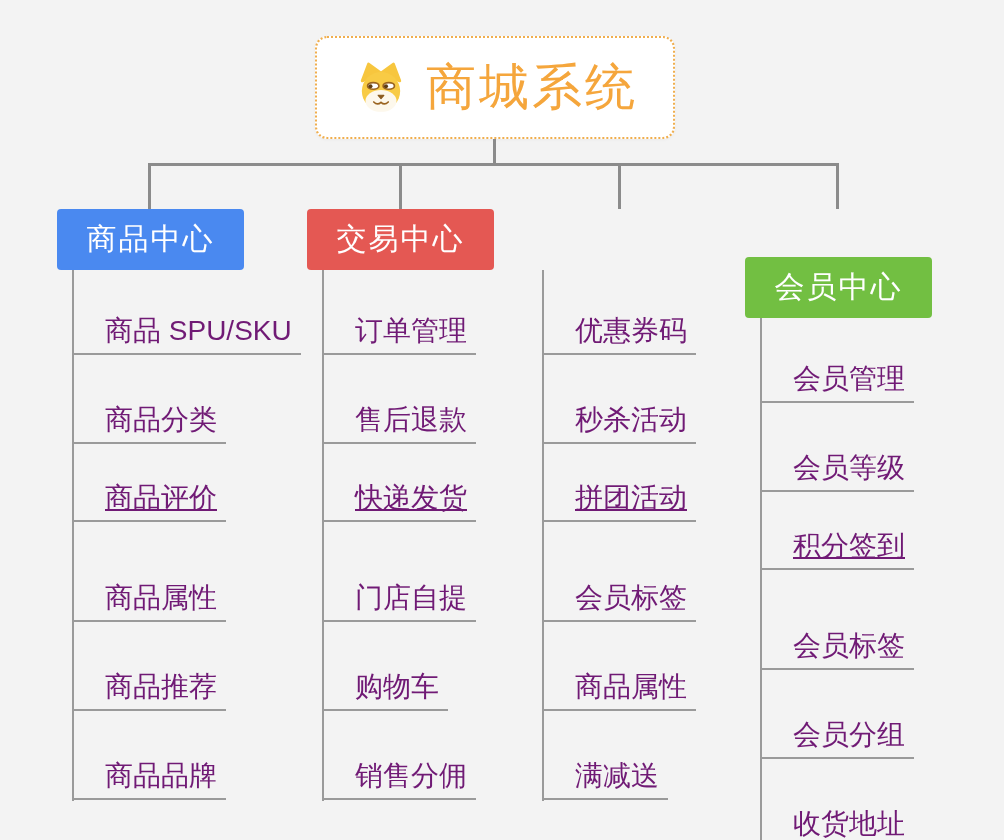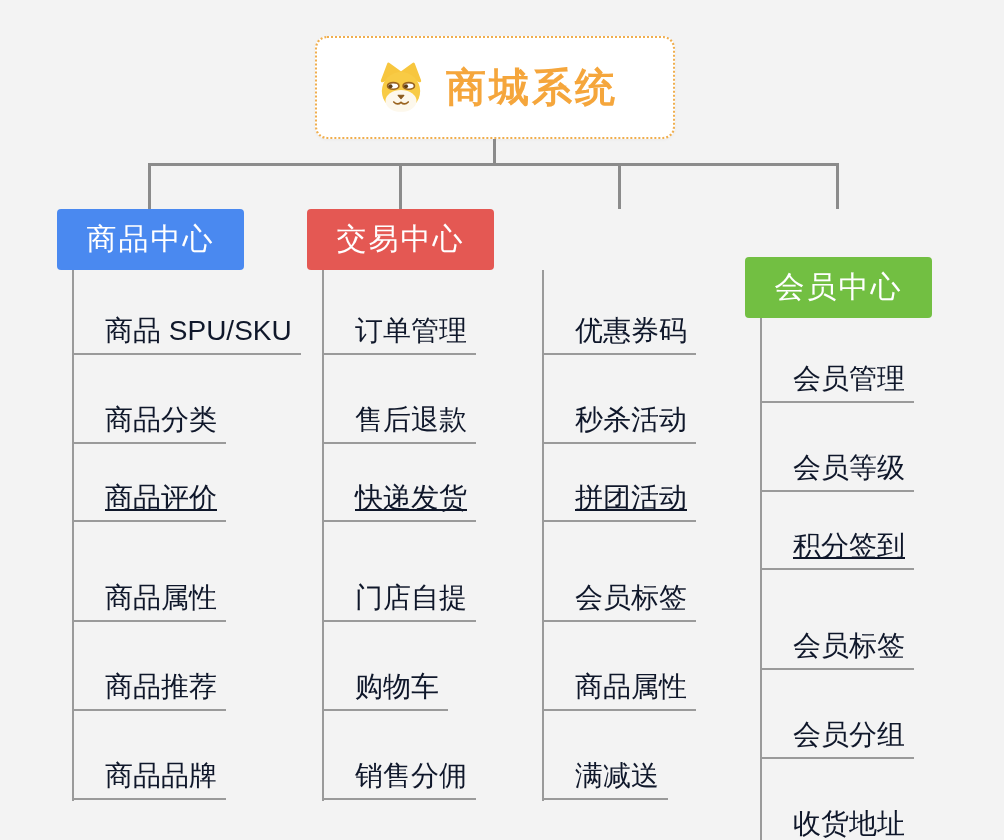--- a/index.html
+++ b/index.html
@@ -17,23 +17,23 @@
   .root-node{
     position:absolute;left:315px;top:36px;width:360px;height:103px;
     box-sizing:border-box;
     background:#ffffff;
     border:2px dotted #f0ae4e;
     border-radius:12px;
     display:flex;align-items:center;justify-content:center;gap:16px;
     box-shadow:0 1px 3px rgba(0,0,0,0.04);
   }
   .root-title{
-    font-size:40px;
+    font-size:50px;
     color:#f5a63c;
-    font-weight:700;
+    font-weight:400;
     letter-spacing:3px;
     white-space:nowrap;
   }
   .dog-icon{width:58px;height:58px;flex:0 0 auto;}
   
   .conn{position:absolute;background:#8b8b8b;}
   .conn-stem{left:493px;top:139px;width:3px;height:25px;}
   .conn-h{left:148px;top:163px;width:691px;height:3px;}
   .conn-drop{top:163px;width:3px;height:46px;}
   .conn-drop.d0{left:148px;}
@@ -62,21 +62,21 @@
     position:absolute;left:15px;top:61px;width:2px;height:531px;
     background:#9a9a9a;
   }
   .child-row{
     position:absolute;left:16px;
     width:max-content;height:46px;
     box-sizing:content-box;
     padding:0 9px 5px 32px;
     border-bottom:2px solid #9a9a9a;
     display:flex;align-items:flex-end;
-    font-size:28px;color:#0f172a;
+    font-size:28px;color:#701a75;
     white-space:nowrap;line-height:1.2;
     cursor:default;
   }
   .child-row.r0{top:93px;}   
   .child-row.r1{top:182px;}  
   .child-row.r2{top:260px;text-decoration:underline;}  
   .child-row.r3{top:360px;}  
   .child-row.r4{top:449px;}  
   .child-row.r5{top:538px;}  
 </style>

